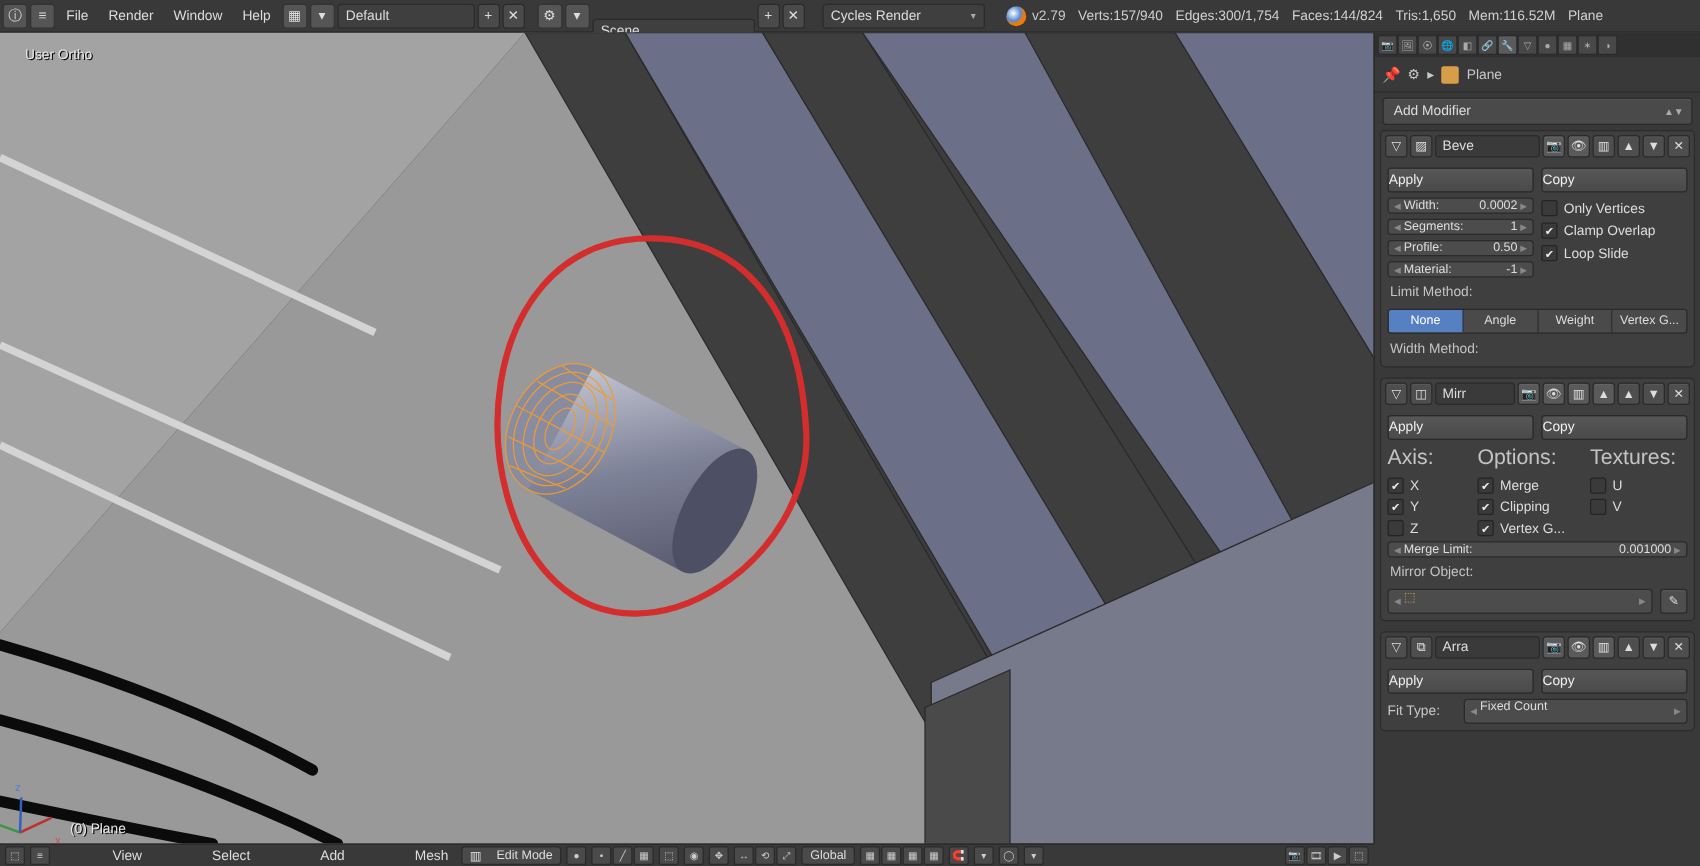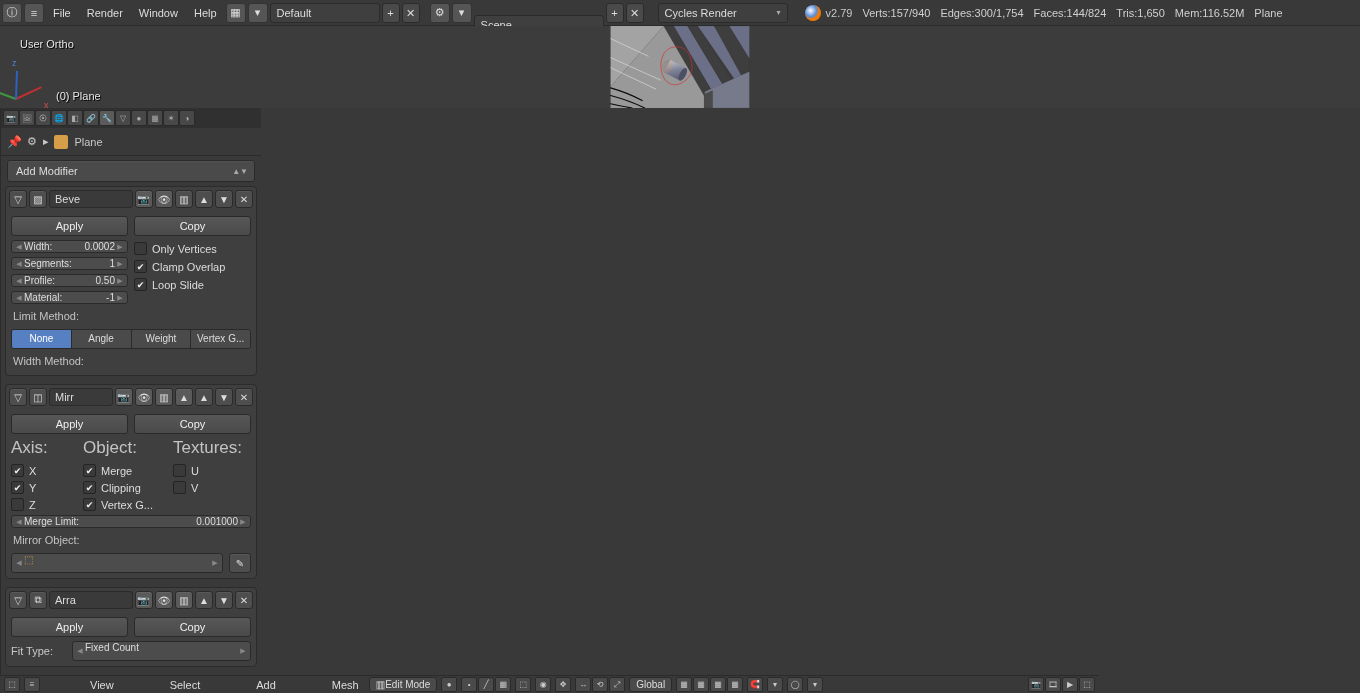--- a/index.html
+++ b/index.html
@@ -11,21 +11,21 @@
 .topbar .menu-item { padding: 3px 7px; color: #ddd; cursor: default; }
 .topbar .combo { height: 20px; background: #3f3f3f; border: 1px solid #2b2b2b; border-radius: 3px; display: flex; align-items: center; padding: 0 6px; gap: 4px; color: #ddd; }
 .topbar .combo.layout { width: 110px; }
 .topbar .combo.scene { width: 130px; margin-top: 25px; }
 .topbar .combo.engine { width: 130px; background: #3f3f3f; }
 .topbar .plus { width: 18px; height: 20px; background: #4a4a4a; border: 1px solid #2b2b2b; border-radius: 3px; text-align: center; line-height: 18px; color: #ddd; cursor: default; }
 .topbar .stats { color: #d0d0d0; font-size: 11px; display: flex; gap: 10px; padding-left: 8px; }
 .topbar .blender-logo { width: 16px; height: 16px; border-radius: 50%; background: radial-gradient(circle at 35% 35%, #fff, #5b8dd8 40%, #f57900 60%, #f57900); display: inline-block; margin: 0 3px; }
 
 
-.main { position: absolute; top: 26px; bottom: 18px; left: 0; right: 0; display: flex; flex-direction: column; }
+.main { position: absolute; top: 26px; bottom: 18px; left: 0; right: 0; display: flex; }
 .viewport { flex: 1; position: relative; background: #3c3c3c; overflow: hidden; }
 .viewport .overlay-text { position: absolute; top: 12px; left: 20px; color: #e5e5e5; font-size: 11px; text-shadow: 1px 1px 0 #000; }
 .viewport .overlay-bottom { position: absolute; bottom: 6px; left: 56px; color: #e5e5e5; font-size: 11px; text-shadow: 1px 1px 0 #000; }
 
 
 .gizmo { position: absolute; bottom: 2px; left: 10px; width: 48px; height: 48px; }
 .gizmo .ax { position: absolute; left: 6px; bottom: 6px; width: 28px; height: 2px; transform-origin: 0 50%; }
 .gizmo .ax.x { background: #c03030; transform: rotate(-25deg); }
 .gizmo .ax.y { background: #409540; transform: rotate(-160deg); }
 .gizmo .ax.z { background: #3060c0; transform: rotate(-88deg); }
@@ -50,21 +50,21 @@
 .dropdown-full .caret { position: absolute; right: 6px; color: #aaa; font-size: 8px; }
 
 .mod { margin: 4px 4px 8px 4px; background: #3f3f3f; border: 1px solid #2b2b2b; border-radius: 4px; }
 .mod-header { height: 24px; display: flex; align-items: center; gap: 2px; padding: 2px 3px; }
 .mini { height: 18px; min-width: 18px; background: #4e4e4e; border: 1px solid #2a2a2a; border-radius: 3px; display: flex; align-items: center; justify-content: center; color: #ddd; font-size: 10px; box-shadow: inset 0 1px 0 rgba(255,255,255,.06); }
 .mini.toggled { background: #5a5a5a; }
 .mod-name-field { flex: 1; height: 18px; background: #3a3a3a; border: 1px solid #2a2a2a; border-radius: 3px; padding: 0 5px; display: flex; align-items: center; color: #ddd; }
 .mod-body { padding: 5px; display: flex; flex-direction: column; gap: 4px; }
 
 .row { display: flex; gap: 6px; }
-.btn-wide { flex: 1; height: 20px; background: linear-gradient(#575757,#4a4a4a); border: 1px solid #2a2a2a; border-radius: 3px; text-align: center; line-height: 18px; color: #eee; font-size: 11px; }
+.btn-wide { flex: 1; height: 20px; background: linear-gradient(#575757,#4a4a4a); border: 1px solid #2a2a2a; border-radius: 3px; line-height: 18px; color: #eee; font-size: 11px; }
 
 .number-field { flex: 1; height: 20px; background: #4c4c4c; border: 1px solid #2a2a2a; border-radius: 3px; display: flex; align-items: flex-start; color: #ddd; font-size: 10px; position: relative; }
 .number-field .nlabel { flex: 1; padding-left: 12px; }
 .number-field .nval { padding-right: 12px; }
 .number-field::before, .number-field::after { position: absolute; top: 0; bottom: 0; width: 10px; display: flex; align-items: center; justify-content: center; color: #888; font-size: 7px; }
 .number-field::before { content: "◀"; left: 2px; }
 .number-field::after { content: "▶"; right: 2px; }
 
 .check { display: flex; align-items: center; gap: 5px; color: #ddd; font-size: 11px; }
 .check .box { width: 13px; height: 13px; background: #3a3a3a; border: 1px solid #242424; border-radius: 2px; display: flex; align-items: center; justify-content: center; font-size: 9px; color: #eee; }
@@ -298,21 +298,21 @@
           <div class="mini">▼</div>
           <div class="mini">✕</div>
         </div>
         <div class="mod-body">
           <div class="row">
             <div class="btn-wide">Apply</div>
             <div class="btn-wide">Copy</div>
           </div>
           <div class="col3">
             <div class="col-head">Axis:</div>
-            <div class="col-head">Object:</div>
+            <div class="col-head">Options:</div>
             <div class="col-head">Textures:</div>
 
             <label class="check">
                 <span class="box on"></span>
                 <span>X</span>
               </label>
             <label class="check">
                 <span class="box on"></span>
                 <span>Merge</span>
               </label>
@@ -388,21 +388,21 @@
   </div>
 </div>
 
 <div class="footer">
   <div class="sq">⬚</div>
   <div class="sq">≡</div>
   <div class="menu-item">View</div>
   <div class="menu-item">Select</div>
   <div class="menu-item">Add</div>
   <div class="menu-item">Mesh</div>
-  <div class="combo-sm">▥ <span style="padding-left:0">Edit Mode</span></div>
+  <div class="combo-sm">▥ <span style="padding-left:12px">Edit Mode</span></div>
   <div class="sq">●</div>
   <div class="icon-cluster">
     <div class="sq">•</div>
     <div class="sq">╱</div>
     <div class="sq">▦</div>
   </div>
   <div class="sq">⬚</div>
   <div class="sq">◉</div>
   <div class="sq">✥</div>
   <div class="icon-cluster">

